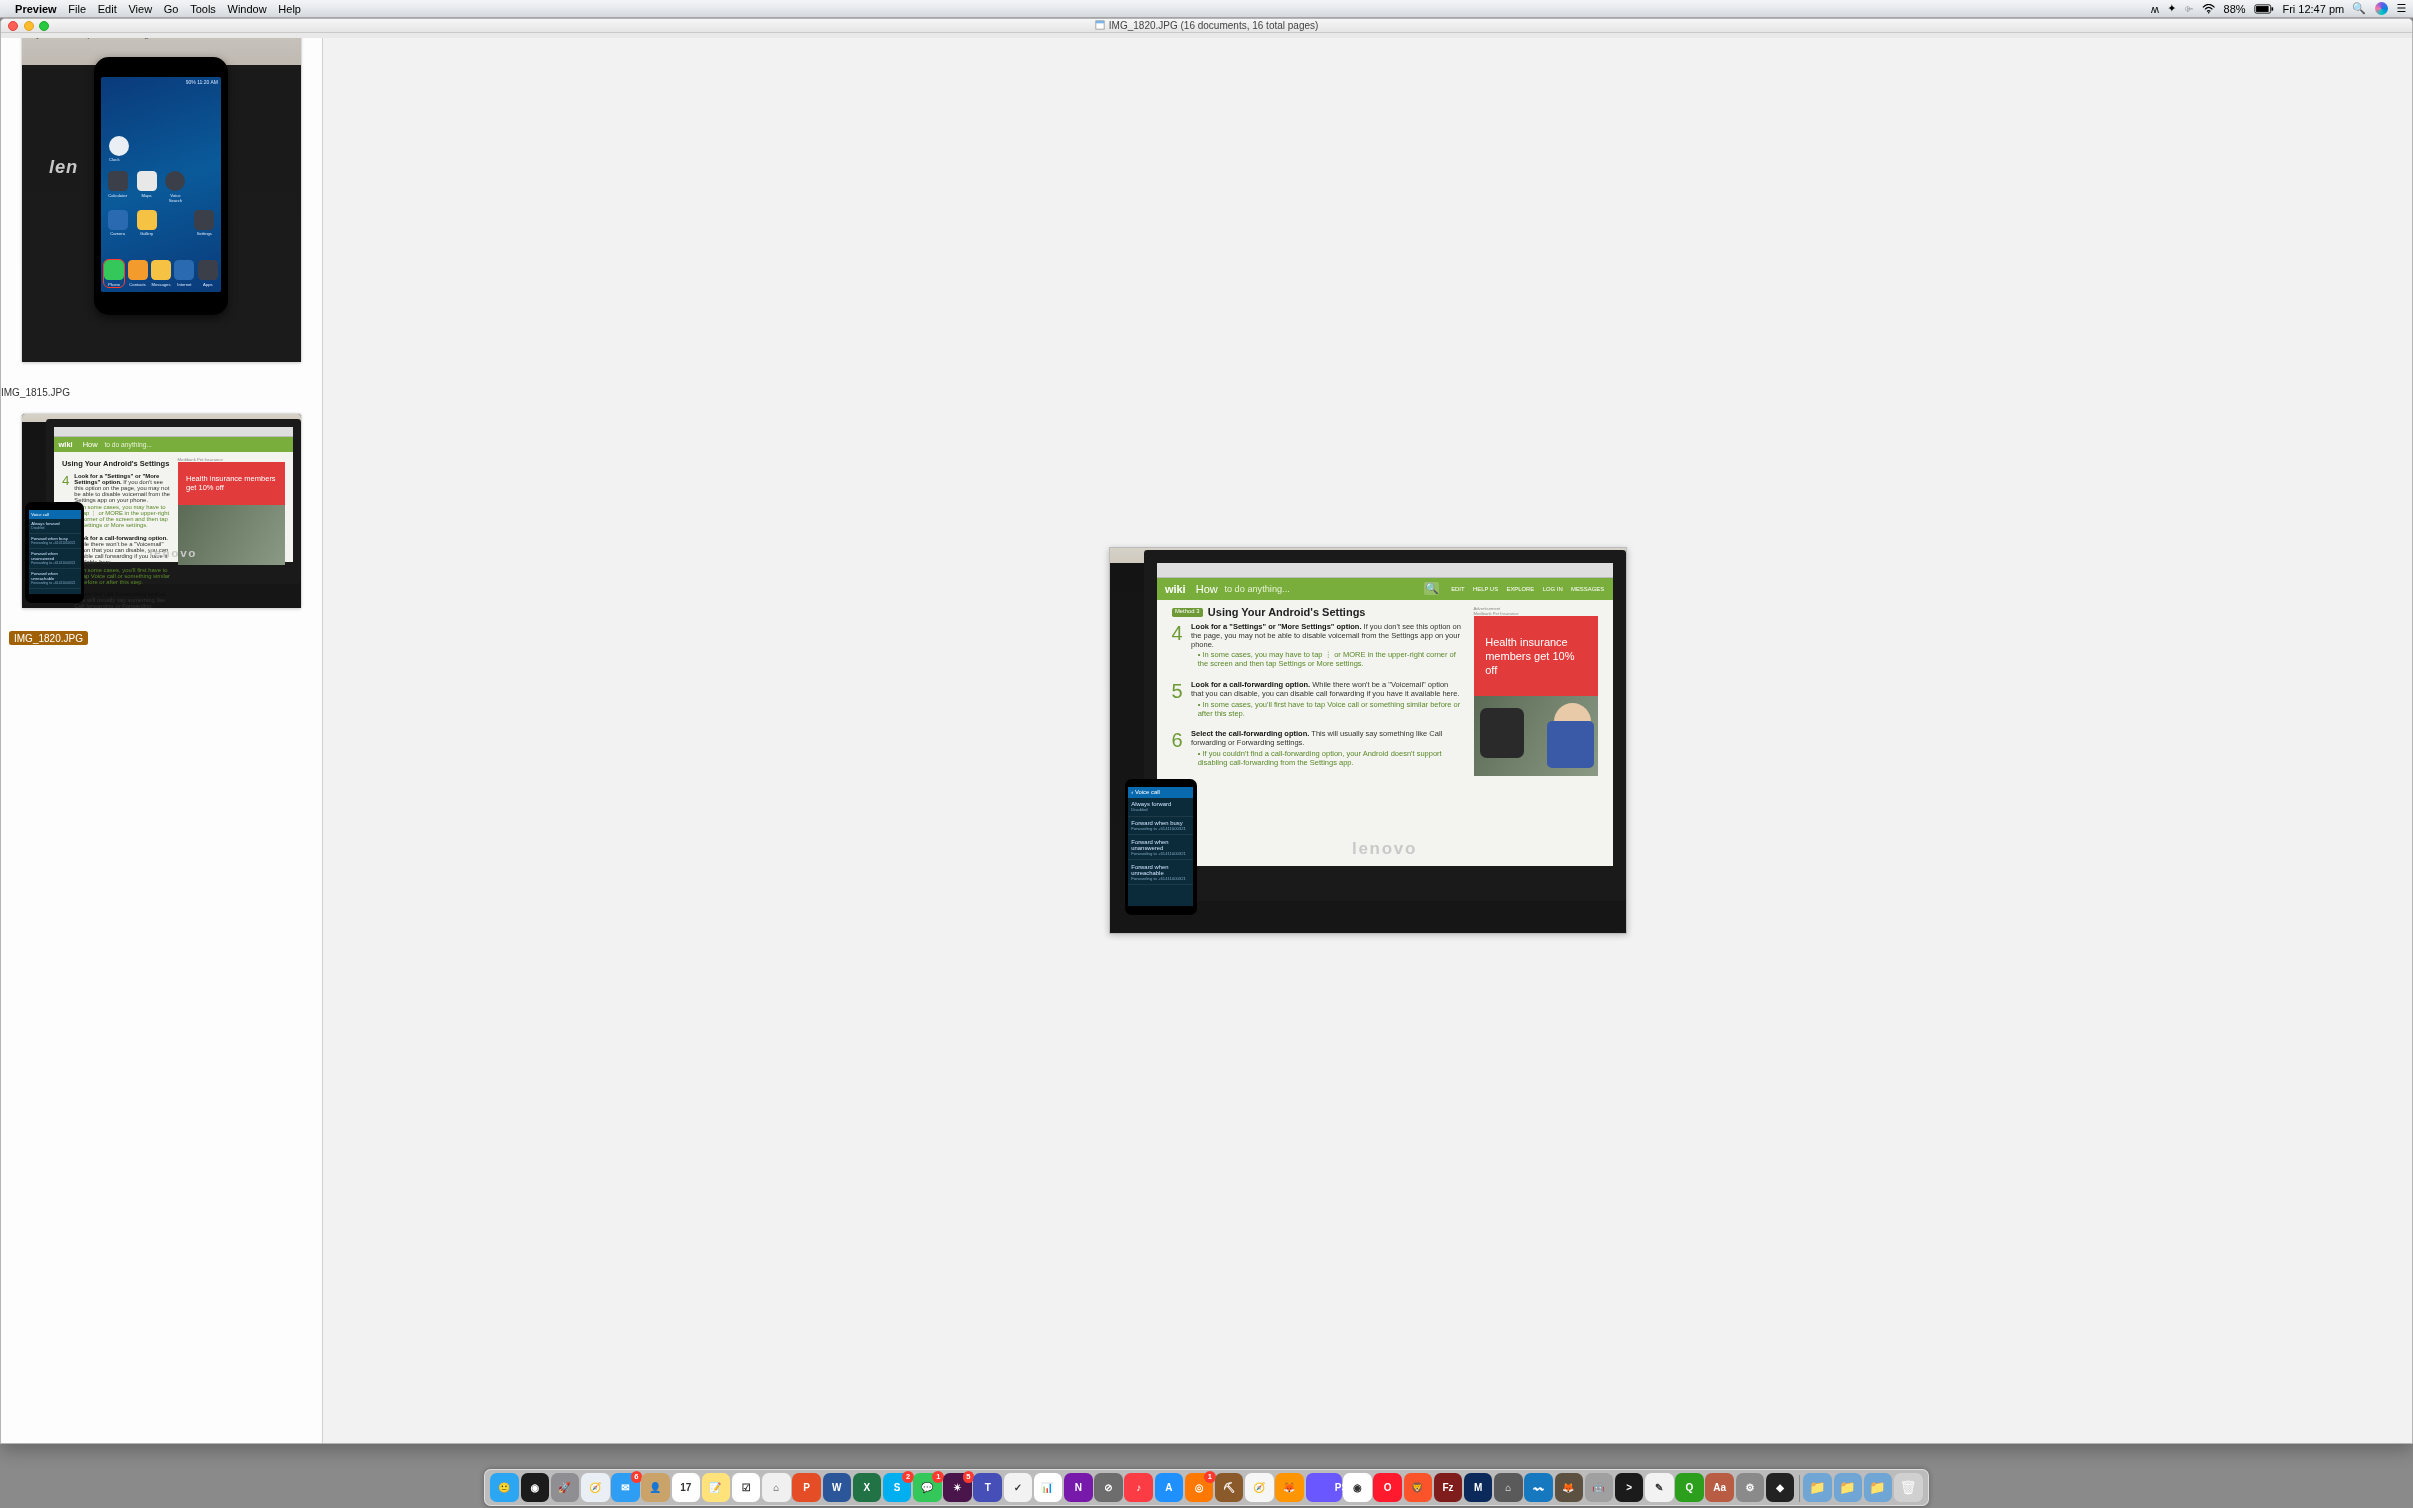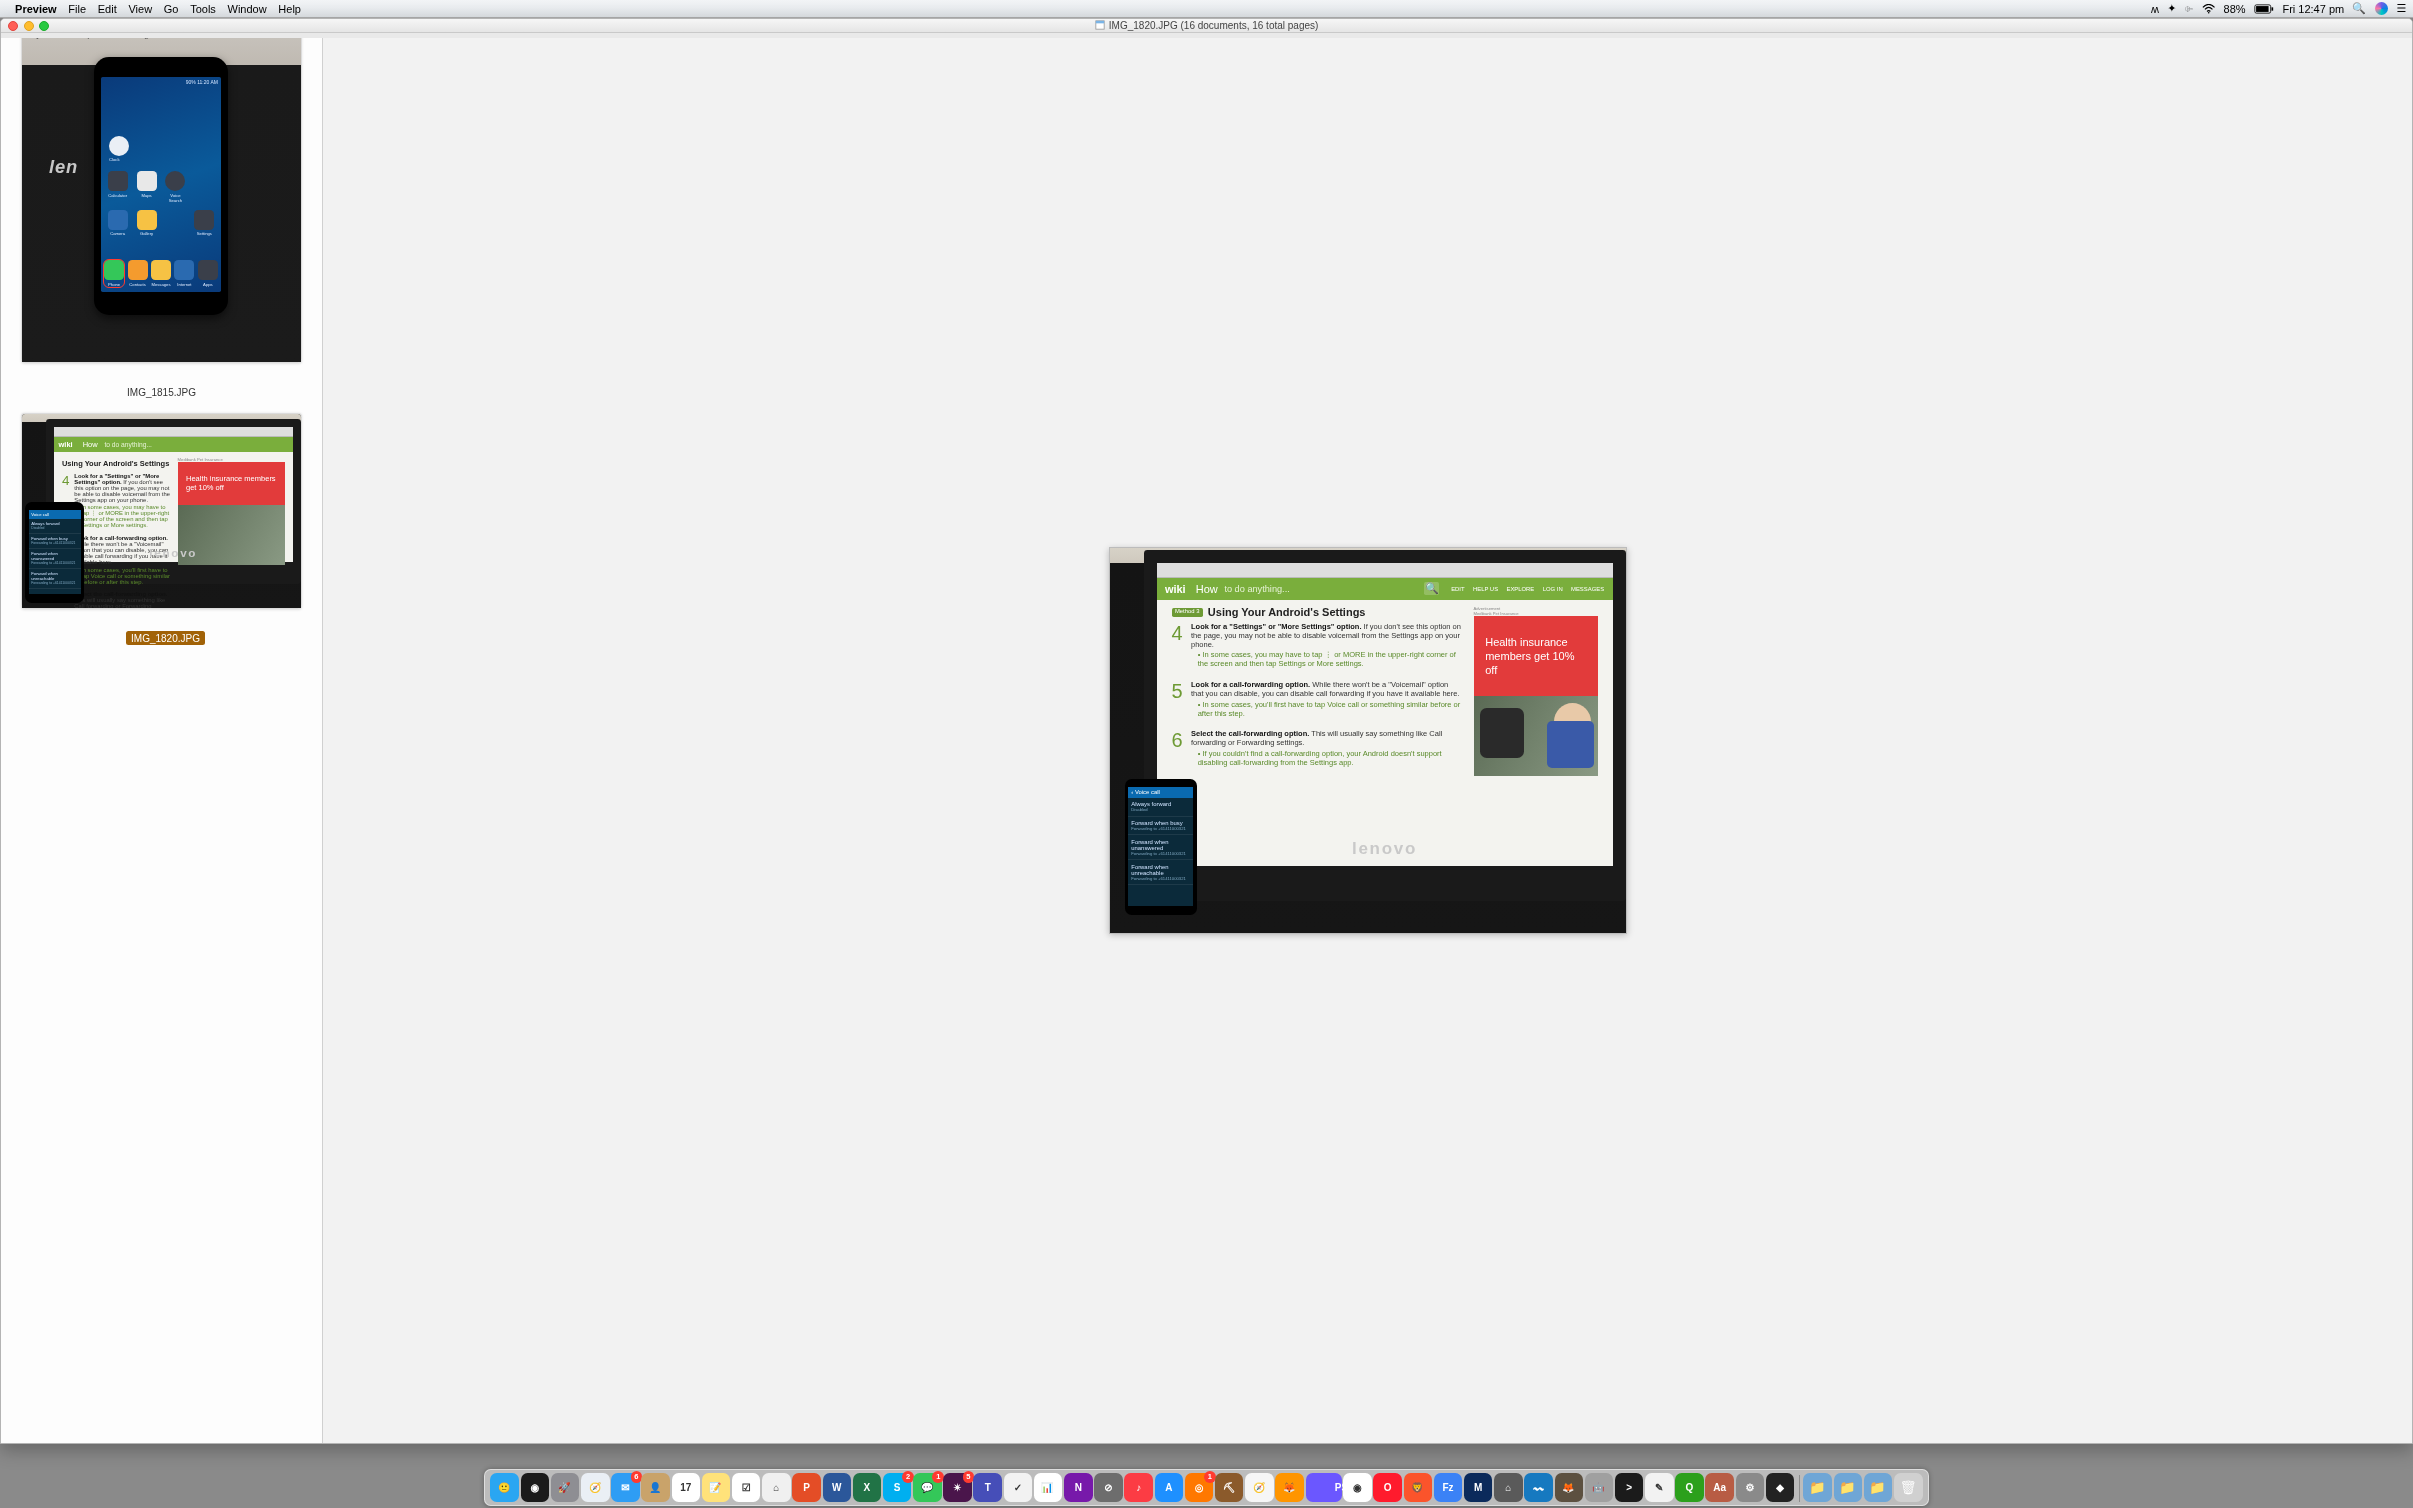--- a/index.html
+++ b/index.html
@@ -20,21 +20,21 @@
 .tl-min { background: #ffbd2e; border: 0.8px solid #dea123; }
 .tl-max { background: #28c940; border: 0.8px solid #1bac2c; }
 .title-center { position: absolute; left: 0; right: 0; text-align: center; pointer-events: none; }
 .title-center .doc { display: inline-flex; align-items: center; gap: 4.2px; }
 .body { position: absolute; top: 18.4px; left: 0; right: 0; bottom: 0; display: flex; background: #fff; }
 .sidebar { width: 322px; background: #fdfdfd; border-right: 0.8px solid #d0d0d0; overflow: hidden; position: relative; }
 .sidebar-inner { position: absolute; left: 0; right: 0; top: -13.4px; }
 .thumb-card { margin: 0 20px 15px 20px; background: #fff; border: 0.8px solid #dcdcdc; border-radius: 3.4px; box-shadow: 0 0.8px 2.5px rgba(0,0,0,.12); }
 .thumb-img { height: 337px; background: #222; position: relative; overflow: hidden; border-radius: 3.4px 3.4px 0 0; }
 .thumb-img2 { height: 194px; background: #1a1a1a; position: relative; overflow: hidden; border-radius: 3.4px 3.4px 0 0; }
-.caption { text-align: center; font-size: 10px; color: #333; padding: 8.4px 0 3.4px; }
+.caption { font-size: 10px; color: #333; padding: 8.4px 0 3.4px; }
 .caption.sel span { background: #a16207; color: #fff; padding: 1.7px 5px; border-radius: 2.5px; margin-left: 8px; }
 .main { flex: 1; background: #f2f2f2; display: flex; align-items: center; justify-content: center; }
 .main-img { width: 518px; height: 387px; background: #111; position: relative; box-shadow: 0 1.7px 6.7px rgba(0,0,0,.25); border: 0.8px solid #bcbcbc; }
 
 .dock-wrap { position: absolute; bottom: 1.7px; left: 0; right: 0; display: flex; justify-content: center; }
 .dock { background: rgba(230,230,230,.55); border: 0.8px solid rgba(255,255,255,.5); border-radius: 6.7px; padding: 3.4px 5px; display: flex; align-items: end; gap: 1.7px; box-shadow: 0 0.8px 5px rgba(0,0,0,.3); }
 .dock .icon { width: 28.5px; height: 28.5px; border-radius: 6.7px; display: flex; align-items: center; justify-content: center; font-size: 13.4px; color: #fff; position: relative; }
 .dock .sep { width: 0.8px; height: 27px; background: rgba(0,0,0,.25); margin: 0 2.5px; }
 .badge { position: absolute; top: -2.5px; right: -2.5px; min-width: 11.7px; height: 11.7px; background: #ff3b30; color: #fff; font-size: 7.5px; border-radius: 5.9px; display: flex; align-items: center; justify-content: center; padding: 0 2.5px; }
 
@@ -366,21 +366,21 @@
       <div class="icon" style="background: rgb(252, 60, 68); color: rgb(255, 255, 255); font-size: 10px; font-weight: 700;">♪</div>
       <div class="icon" style="background: rgb(30, 144, 255); color: rgb(255, 255, 255); font-size: 10px; font-weight: 700;">A</div>
       <div class="icon" style="background: rgb(255, 120, 0); color: rgb(255, 255, 255); font-size: 10px; font-weight: 700;">◎<div class="badge">1</div></div>
       <div class="icon" style="background: rgb(139, 90, 43); color: rgb(255, 255, 255); font-size: 10px; font-weight: 700;">⛏</div>
       <div class="icon" style="background: rgb(246, 246, 246); color: rgb(51, 51, 51); font-size: 10px; font-weight: 700;">🧭</div>
       <div class="icon" style="background: rgb(255, 149, 0); color: rgb(255, 255, 255); font-size: 10px; font-weight: 700;">🦊</div>
       <div class="icon" style="background: rgb(107, 87, 255); color: rgb(255, 255, 255); font-size: 10px; font-weight: 700; padding-left: 36px;">PS</div>
       <div class="icon" style="background: rgb(255, 255, 255); color: rgb(51, 51, 51); font-size: 10px; font-weight: 700;">◉</div>
       <div class="icon" style="background: rgb(255, 27, 45); color: rgb(255, 255, 255); font-size: 10px; font-weight: 700;">O</div>
       <div class="icon" style="background: rgb(251, 84, 43); color: rgb(255, 255, 255); font-size: 10px; font-weight: 700;">🦁</div>
-      <div class="icon" style="background: #3b82f6; color: rgb(255, 255, 255); font-size: 10px; font-weight: 700;">Fz</div>
+      <div class="icon" style="background: #7f1d1d; color: rgb(255, 255, 255); font-size: 10px; font-weight: 700;">Fz</div>
       <div class="icon" style="background: rgb(11, 42, 91); color: rgb(255, 255, 255); font-size: 10px; font-weight: 700;">M</div>
       <div class="icon" style="background: rgb(90, 90, 90); color: rgb(255, 255, 255); font-size: 10px; font-weight: 700;">⌂</div>
       <div class="icon" style="background: rgb(22, 121, 192); color: rgb(255, 255, 255); font-size: 10px; font-weight: 700;">〰</div>
       <div class="icon" style="background: rgb(92, 80, 64); color: rgb(255, 255, 255); font-size: 10px; font-weight: 700;">🦊</div>
       <div class="icon" style="background: rgb(160, 160, 160); color: rgb(255, 255, 255); font-size: 10px; font-weight: 700;">🤖</div>
       <div class="icon" style="background: rgb(27, 27, 27); color: rgb(255, 255, 255); font-size: 10px; font-weight: 700;">&gt;</div>
       <div class="icon" style="background: rgb(242, 242, 242); color: rgb(51, 51, 51); font-size: 10px; font-weight: 700;">✎</div>
       <div class="icon" style="background: rgb(44, 160, 28); color: rgb(255, 255, 255); font-size: 10px; font-weight: 700;">Q</div>
       <div class="icon" style="background: rgb(184, 92, 68); color: rgb(255, 255, 255); font-size: 10px; font-weight: 700;">Aa</div>
       <div class="icon" style="background: rgb(138, 138, 138); color: rgb(255, 255, 255); font-size: 10px; font-weight: 700;">⚙</div>

